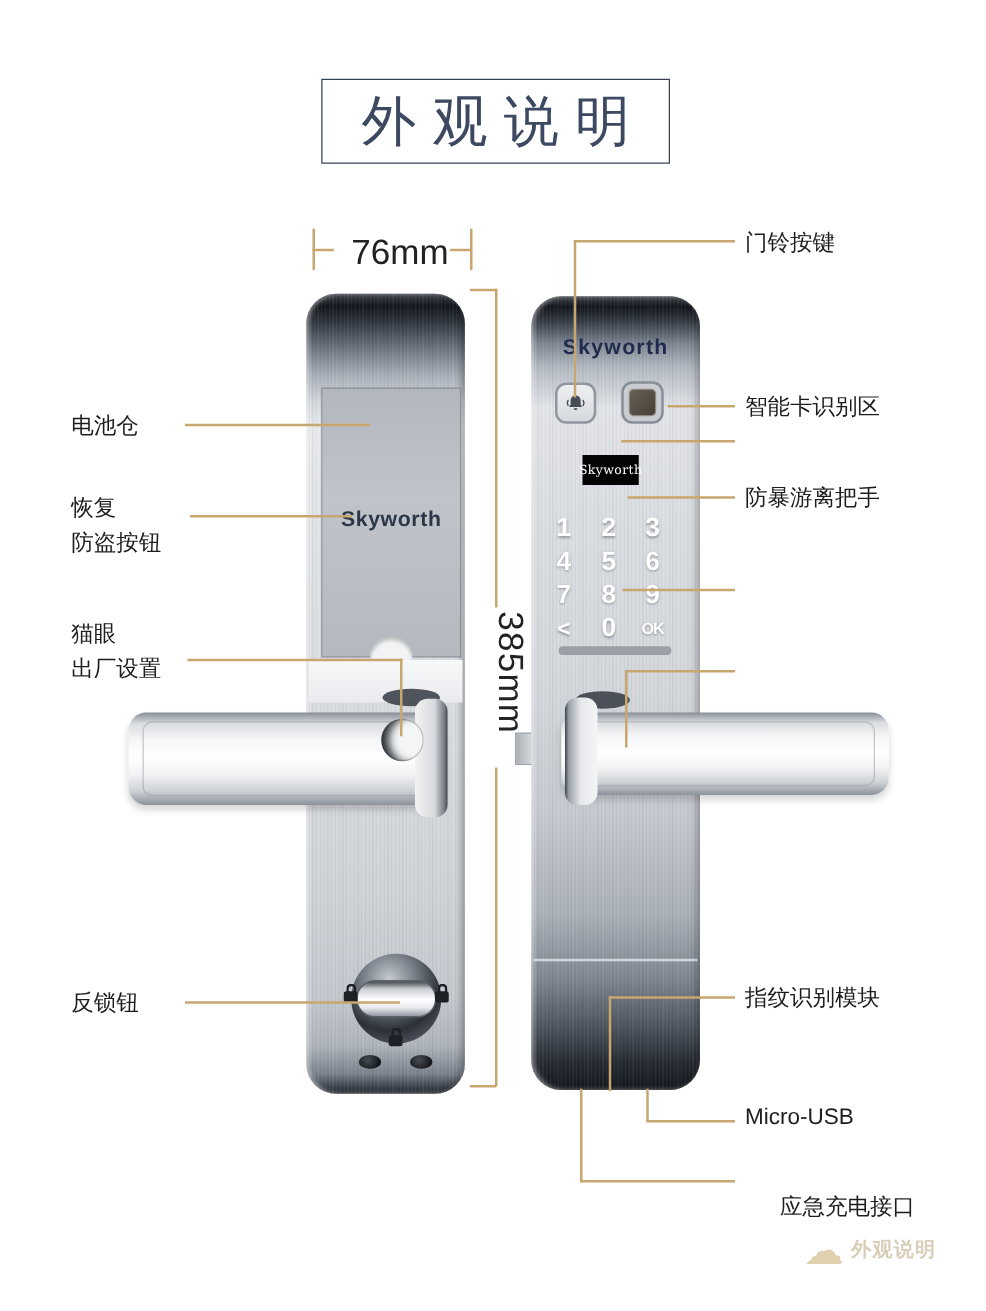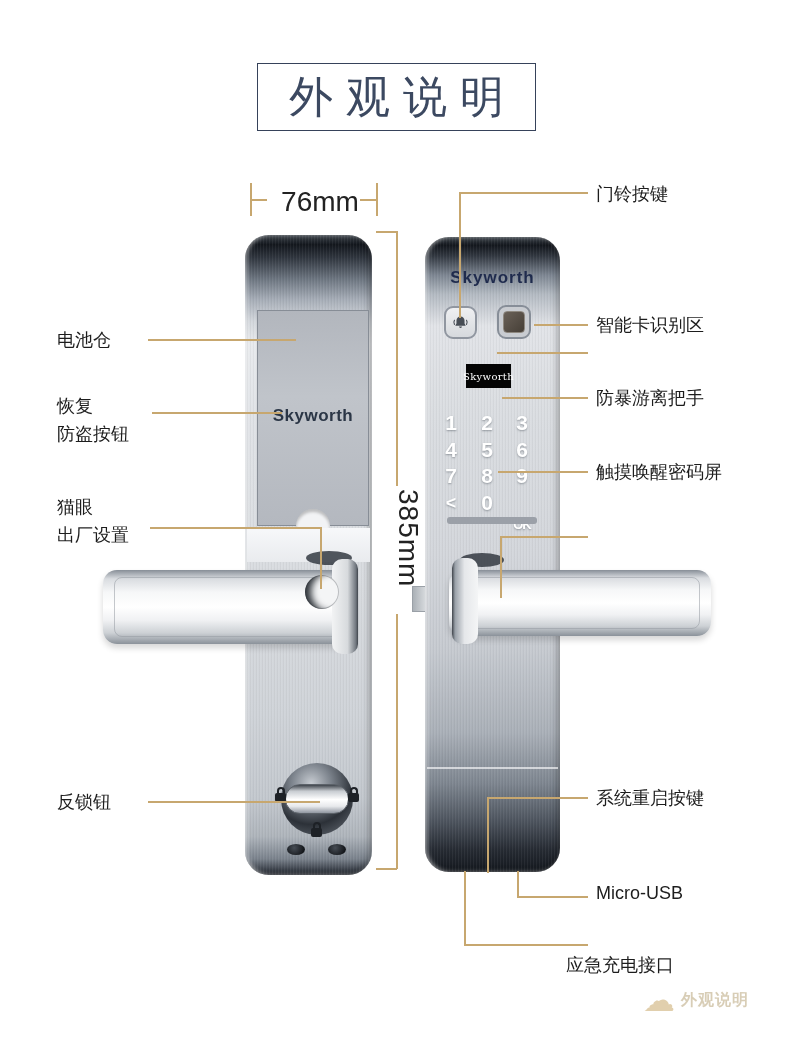--- a/index.html
+++ b/index.html
@@ -160,21 +160,21 @@
   <span class="kp" style="left:470px;top:410px;">2</span>
   <span class="kp" style="left:505px;top:410px;">3</span>
   <span class="kp" style="left:434px;top:437px;">4</span>
   <span class="kp" style="left:470px;top:437px;">5</span>
   <span class="kp" style="left:505px;top:437px;">6</span>
   <span class="kp" style="left:434px;top:463px;">7</span>
   <span class="kp" style="left:470px;top:463px;">8</span>
   <span class="kp" style="left:505px;top:463px;">9</span>
   <span class="kp kp-back" style="left:434px;top:490px;">&lt;</span>
   <span class="kp" style="left:470px;top:490px;">0</span>
-  <span class="kp kp-ok" style="left:505px;top:512px;">OK</span>
+  <span class="kp kp-ok" style="left:505px;top:490px;">OK</span>
 
   <div class="card-bar"></div>
 
   <div class="mount-shadow" style="left:460px;top:553px;width:44px;height:14px;"></div>
   <div class="handle" style="left:449px;top:570px;width:262px;height:66px;">
     <div class="handle-inner"></div>
   </div>
   <div class="handle-cap cap-right-lock" style="left:452px;top:558px;width:26px;height:86px;"></div>
   <div class="seam"></div>
 
@@ -201,23 +201,22 @@
   <div class="lbl" style="left:57px;top:327px;">电池仓</div>
   <div class="lbl" style="left:57px;top:393px;">恢复</div>
   <div class="lbl" style="left:57px;top:421px;">防盗按钮</div>
   <div class="lbl" style="left:57px;top:494px;">猫眼</div>
   <div class="lbl" style="left:57px;top:522px;">出厂设置</div>
   <div class="lbl" style="left:57px;top:789px;">反锁钮</div>
 
   <div class="lbl" style="left:596px;top:181px;">门铃按键</div>
   <div class="lbl" style="left:596px;top:312px;">智能卡识别区</div>
   <div class="lbl" style="left:596px;top:385px;">防暴游离把手</div>
-  <div class="lbl" style="left:596px;top:459px;">触摸唤醒密码屏</div>
-  <div class="lbl" style="left:596px;top:785px;">系统重启按键</div>
+  <div class="lbl" style="left:596px;top:785px;">指纹识别模块</div>
   <div class="lbl" style="left:596px;top:880px;">Micro-USB</div>
-  <div class="lbl" style="left:566px;top:952px;">应急充电接口</div>
+  <div class="lbl" style="left:624px;top:952px;">应急充电接口</div>
 
   <div class="watermark">
     <span class="wm-cloud">☁</span>
     <span class="wm-text">外观说明</span>
   </div>
 
 </div>
 
 </body></html>

